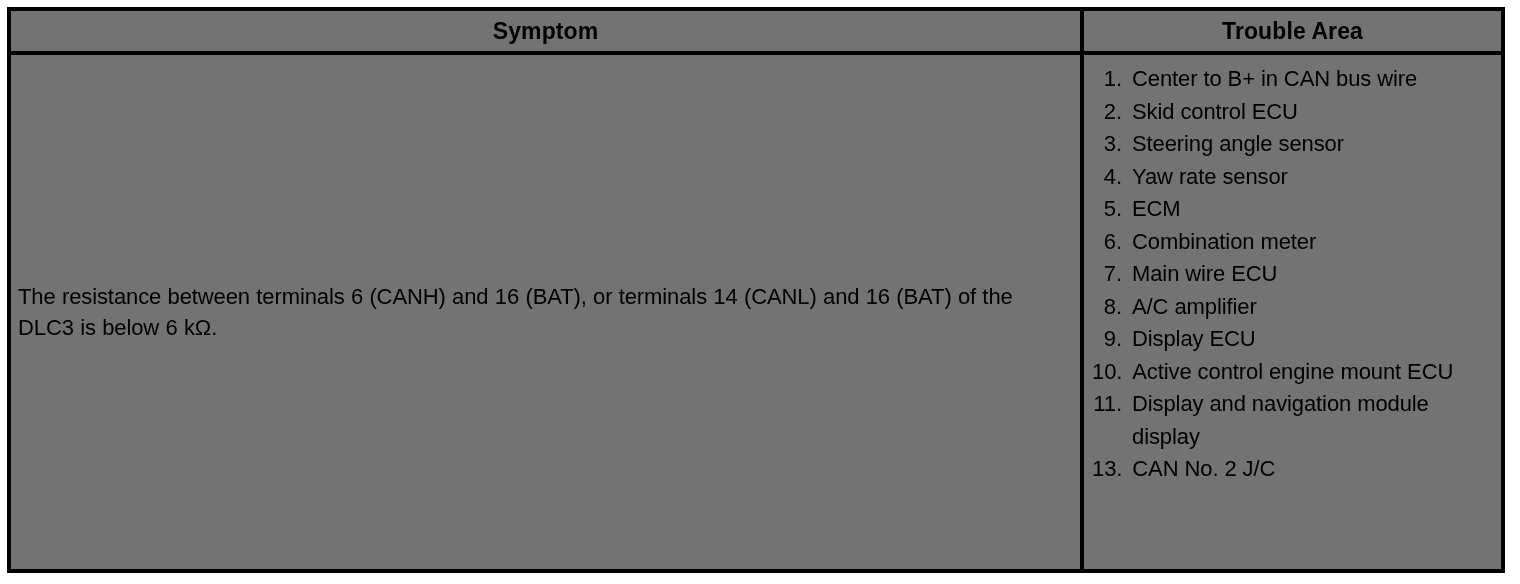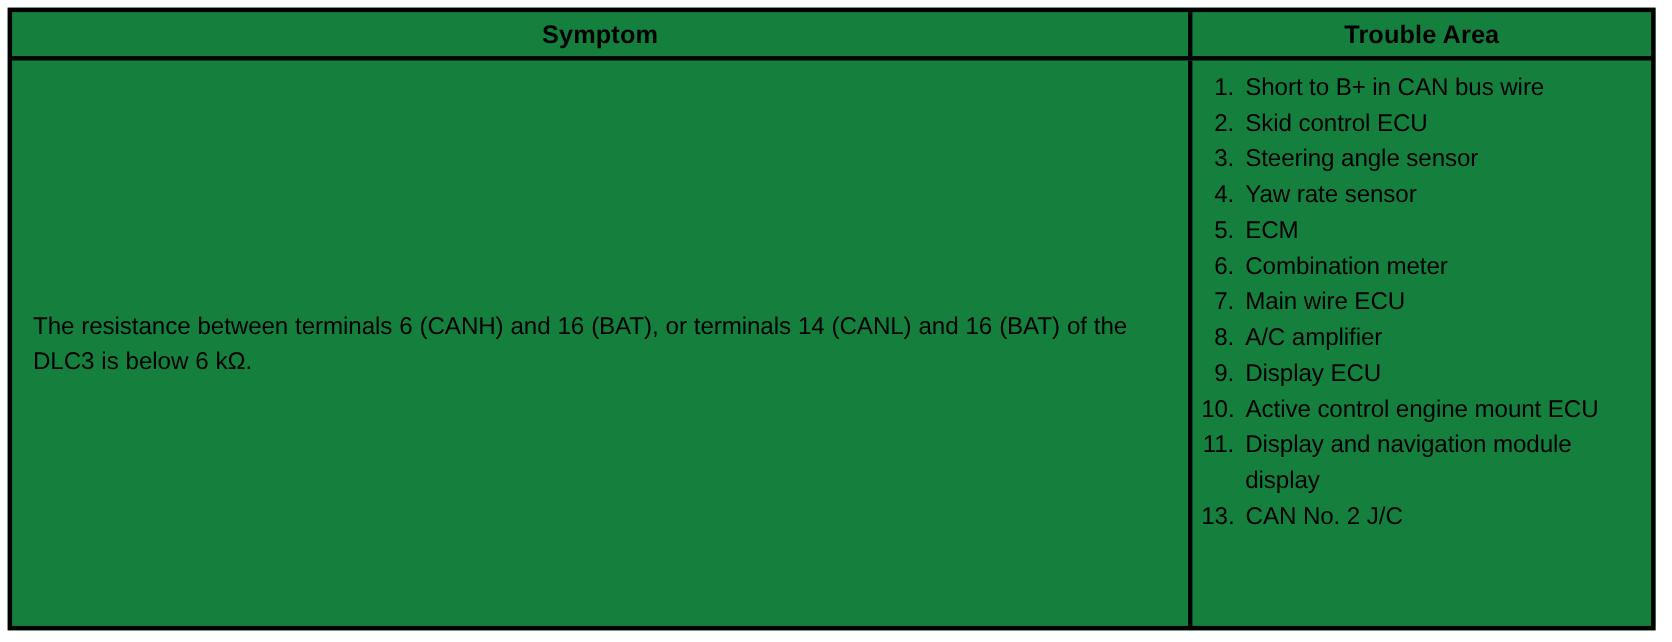--- a/index.html
+++ b/index.html
@@ -25,21 +25,21 @@
   
   .troubleshoot-table {
     position: absolute;
     left: 7px;
     top: 7px;
     width: 1498px;
     height: 566px;
     box-sizing: border-box;
     border: 4px solid #000000;
     border-collapse: collapse;
-    background: #15803d;
+    background: #737373;
     display: flex;
     flex-direction: column;
   }
 
   
   .table-header {
     display: flex;
     flex: 0 0 auto;
     height: 40px;
     border-bottom: 4px solid #000000;
@@ -75,21 +75,20 @@
     border-right: 4px solid #000000;
     display: flex;
     align-items: center;
     padding: 0 6px 0 7px;
   }
   .symptom-text {
     font-size: 22px;
     line-height: 31px;
     letter-spacing: -0.1px;
     word-spacing: 0.3px;
-    margin-left: 12px;
   }
 
   .trouble-cell {
     flex: 1 1 auto;
     box-sizing: border-box;
     padding: 8px 6px 0 8px;
   }
 
   .trouble-list {
     list-style: none;
@@ -129,21 +128,21 @@
     <div class="table-body">
 
       <div class="symptom-cell">
         <div class="symptom-text">The resistance between terminals 6 (CANH) and 16 (BAT), or terminals 14 (CANL) and 16 (BAT) of the DLC3 is below 6 kΩ.</div>
       </div>
 
       <div class="trouble-cell">
         <ol class="trouble-list" id="trouble-list">
             <li class="trouble-item">
               <span class="item-number">1.</span>
-              <span class="item-label">Short to B+ in CAN bus wire</span>
+              <span class="item-label">Center to B+ in CAN bus wire</span>
             </li>
             <li class="trouble-item">
               <span class="item-number">2.</span>
               <span class="item-label">Skid control ECU</span>
             </li>
             <li class="trouble-item">
               <span class="item-number">3.</span>
               <span class="item-label">Steering angle sensor</span>
             </li>
             <li class="trouble-item">

